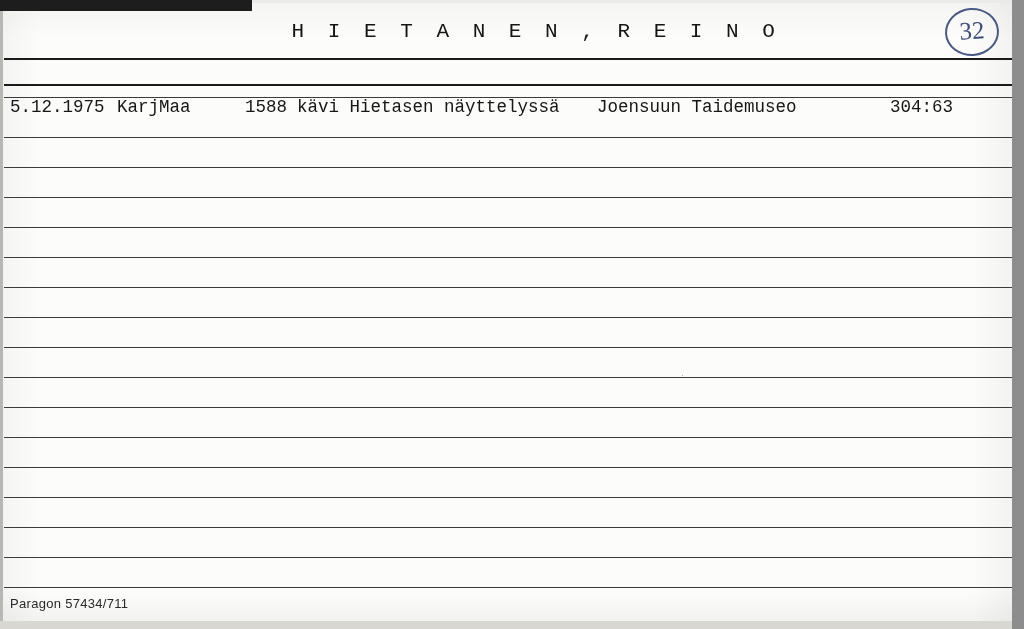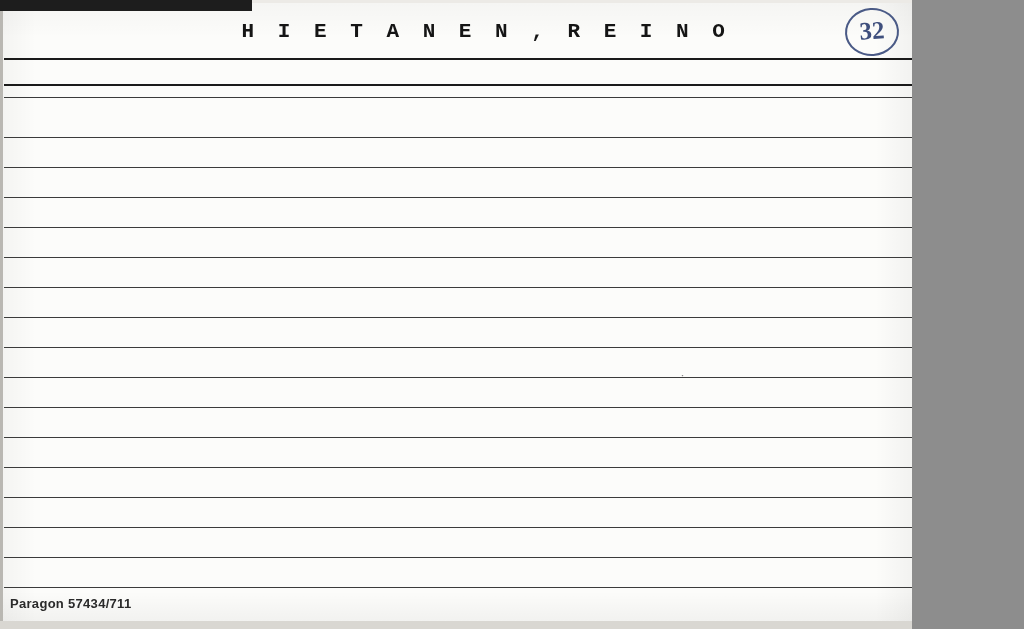--- a/index.html
+++ b/index.html
@@ -2,27 +2,26 @@
 <html><head>
 <meta charset="utf-8">
 <style>
   html, body {
     margin: 0;
     padding: 0;
     background: #8d8d8d;
   }
   .card {
     position: relative;
-    width: 912px;
+    width: 1012px;
     height: 629px;
     background: #ffffff;
     overflow: hidden;
     font-family: "Liberation Serif", serif;
     color: #1b1b1b;
-    font-weight: bold;
   }
   
   .paper-tone {
     position: absolute;
     inset: 0;
     background:
       linear-gradient(90deg, rgba(0,0,0,0.035) 0%, rgba(0,0,0,0) 4%, rgba(0,0,0,0) 96%, rgba(0,0,0,0.04) 100%),
       linear-gradient(180deg, rgba(0,0,0,0.03) 0%, rgba(0,0,0,0) 6%, rgba(0,0,0,0) 94%, rgba(0,0,0,0.05) 100%),
       #fcfcfa;
     pointer-events: none;
@@ -179,20 +178,28 @@
       <div class="ruled-line" style="top: 377px;"></div>
       <div class="ruled-line" style="top: 407px;"></div>
       <div class="ruled-line" style="top: 437px;"></div>
       <div class="ruled-line" style="top: 467px;"></div>
       <div class="ruled-line" style="top: 497px;"></div>
       <div class="ruled-line" style="top: 527px;"></div>
       <div class="ruled-line" style="top: 557px;"></div>
       <div class="ruled-line" style="top: 587px;"></div>
     </div>
 
+  <div class="entry-row">
+    <span class="entry-date">5.12.1975</span>
+    <span class="entry-source">KarjMaa</span>
+    <span class="entry-num">1588</span>
+    <span class="entry-desc">kävi Hietasen näyttelyssä</span>
+    <span class="entry-place">Joensuun Taidemuseo</span>
+    <span class="entry-ref">304:63</span>
+  </div>
 
   <div class="speck">·</div>
 
   <div class="circle-number">32</div>
 
   <div class="footer-imprint">Paragon 57434/711</div>
 
 </div>
 
 </body></html>

